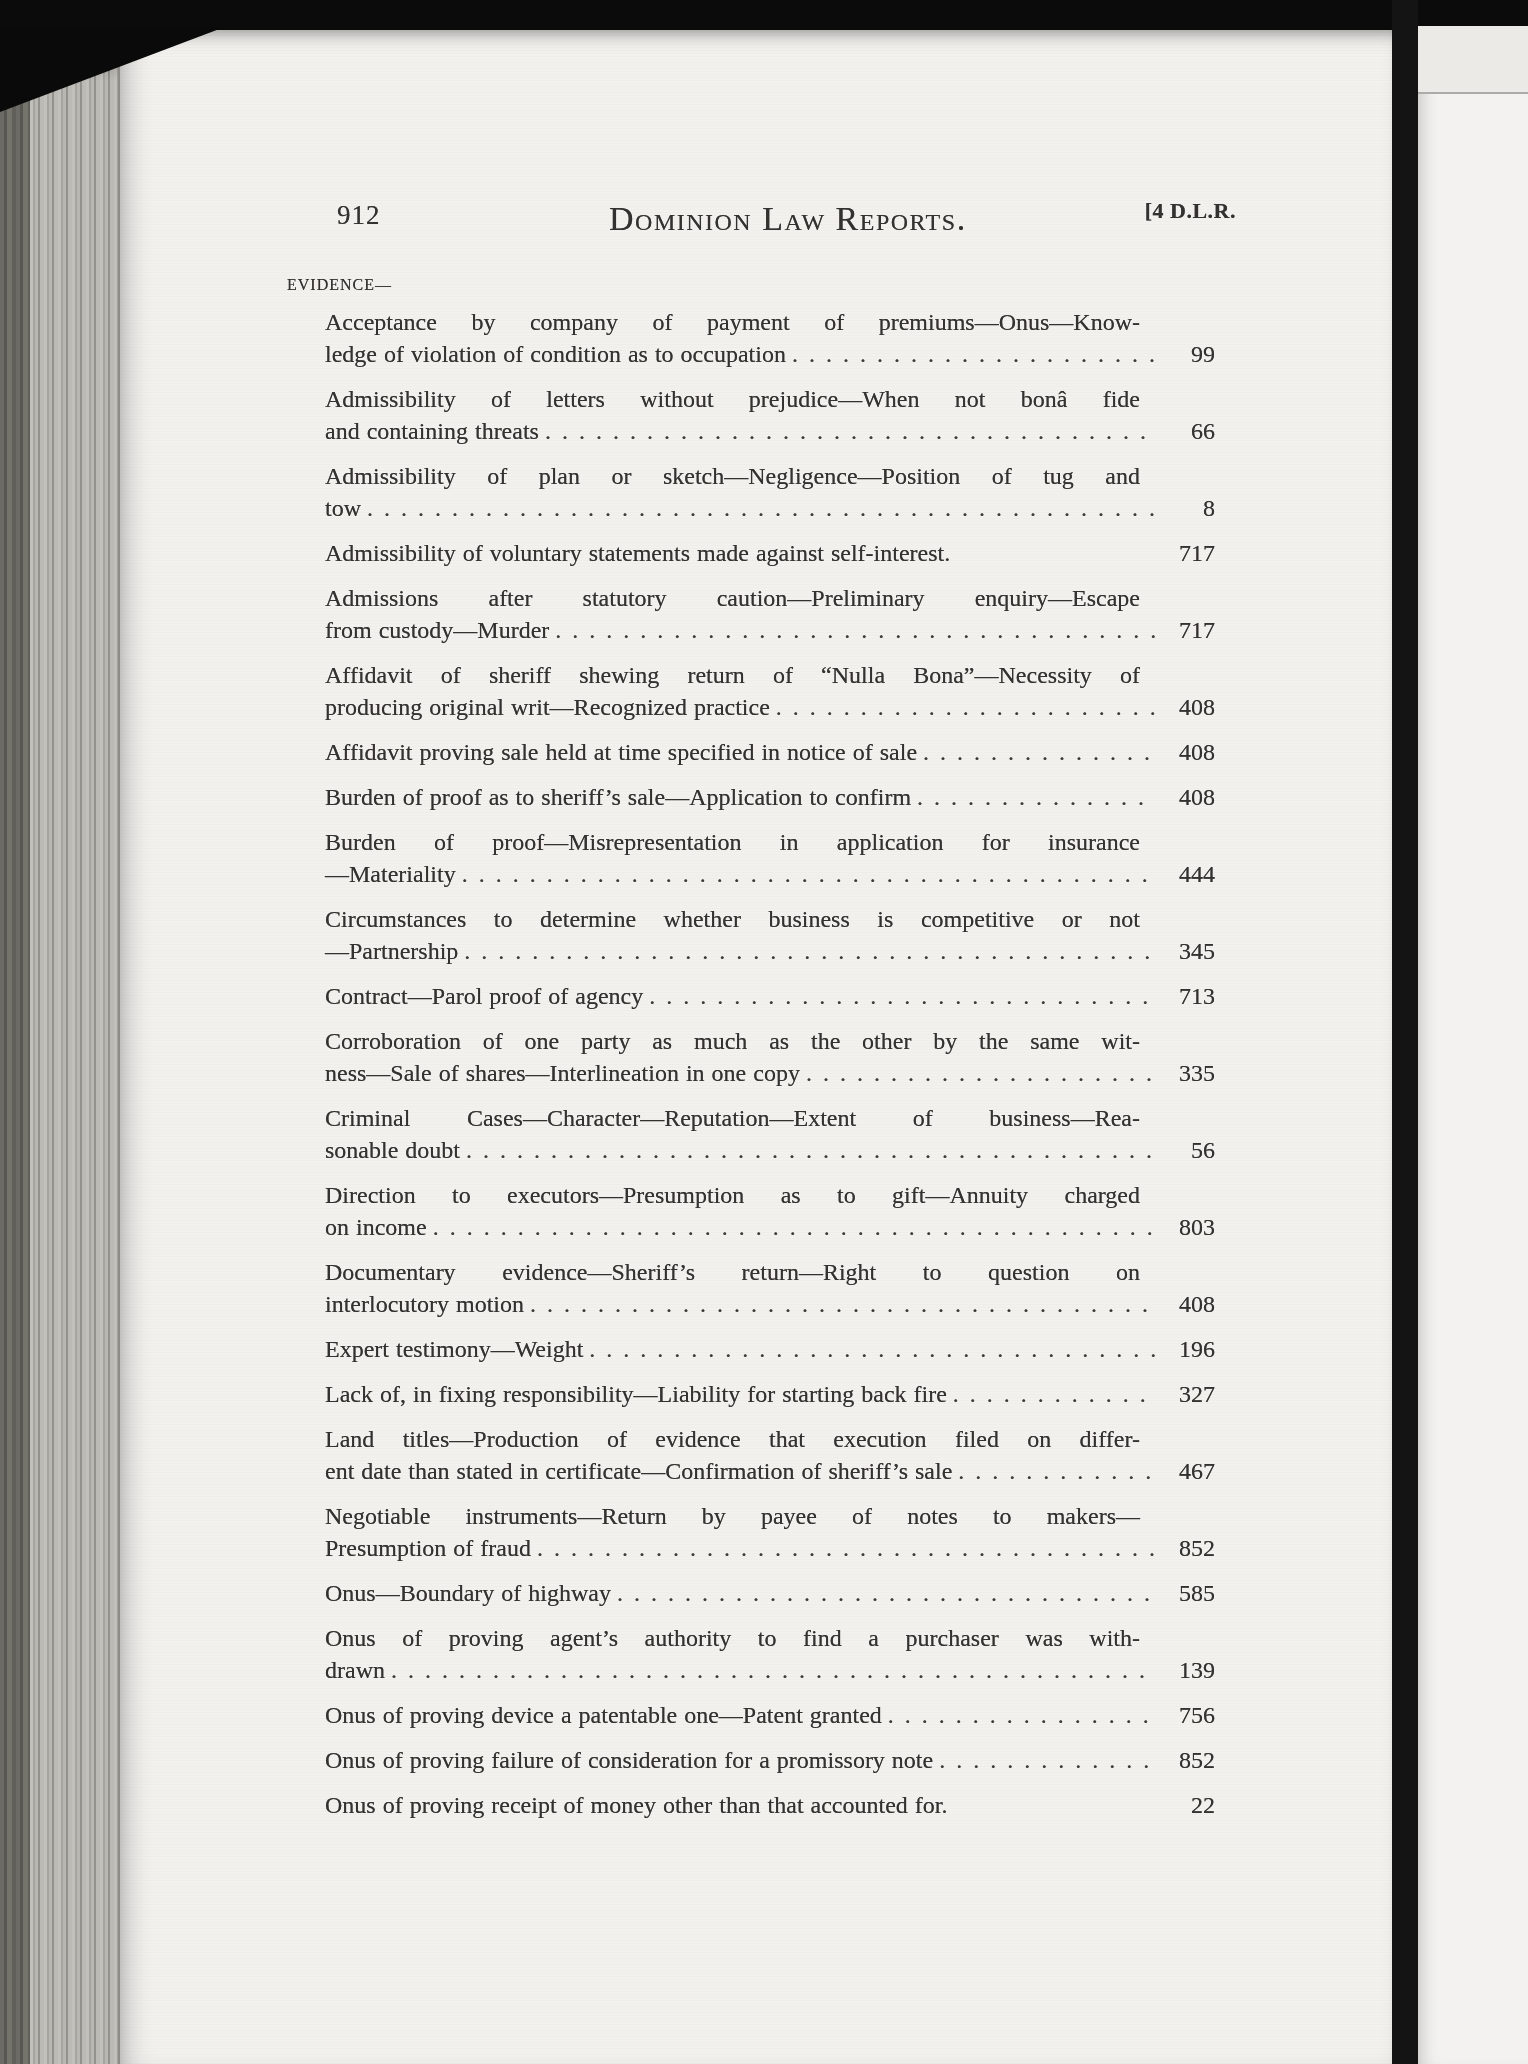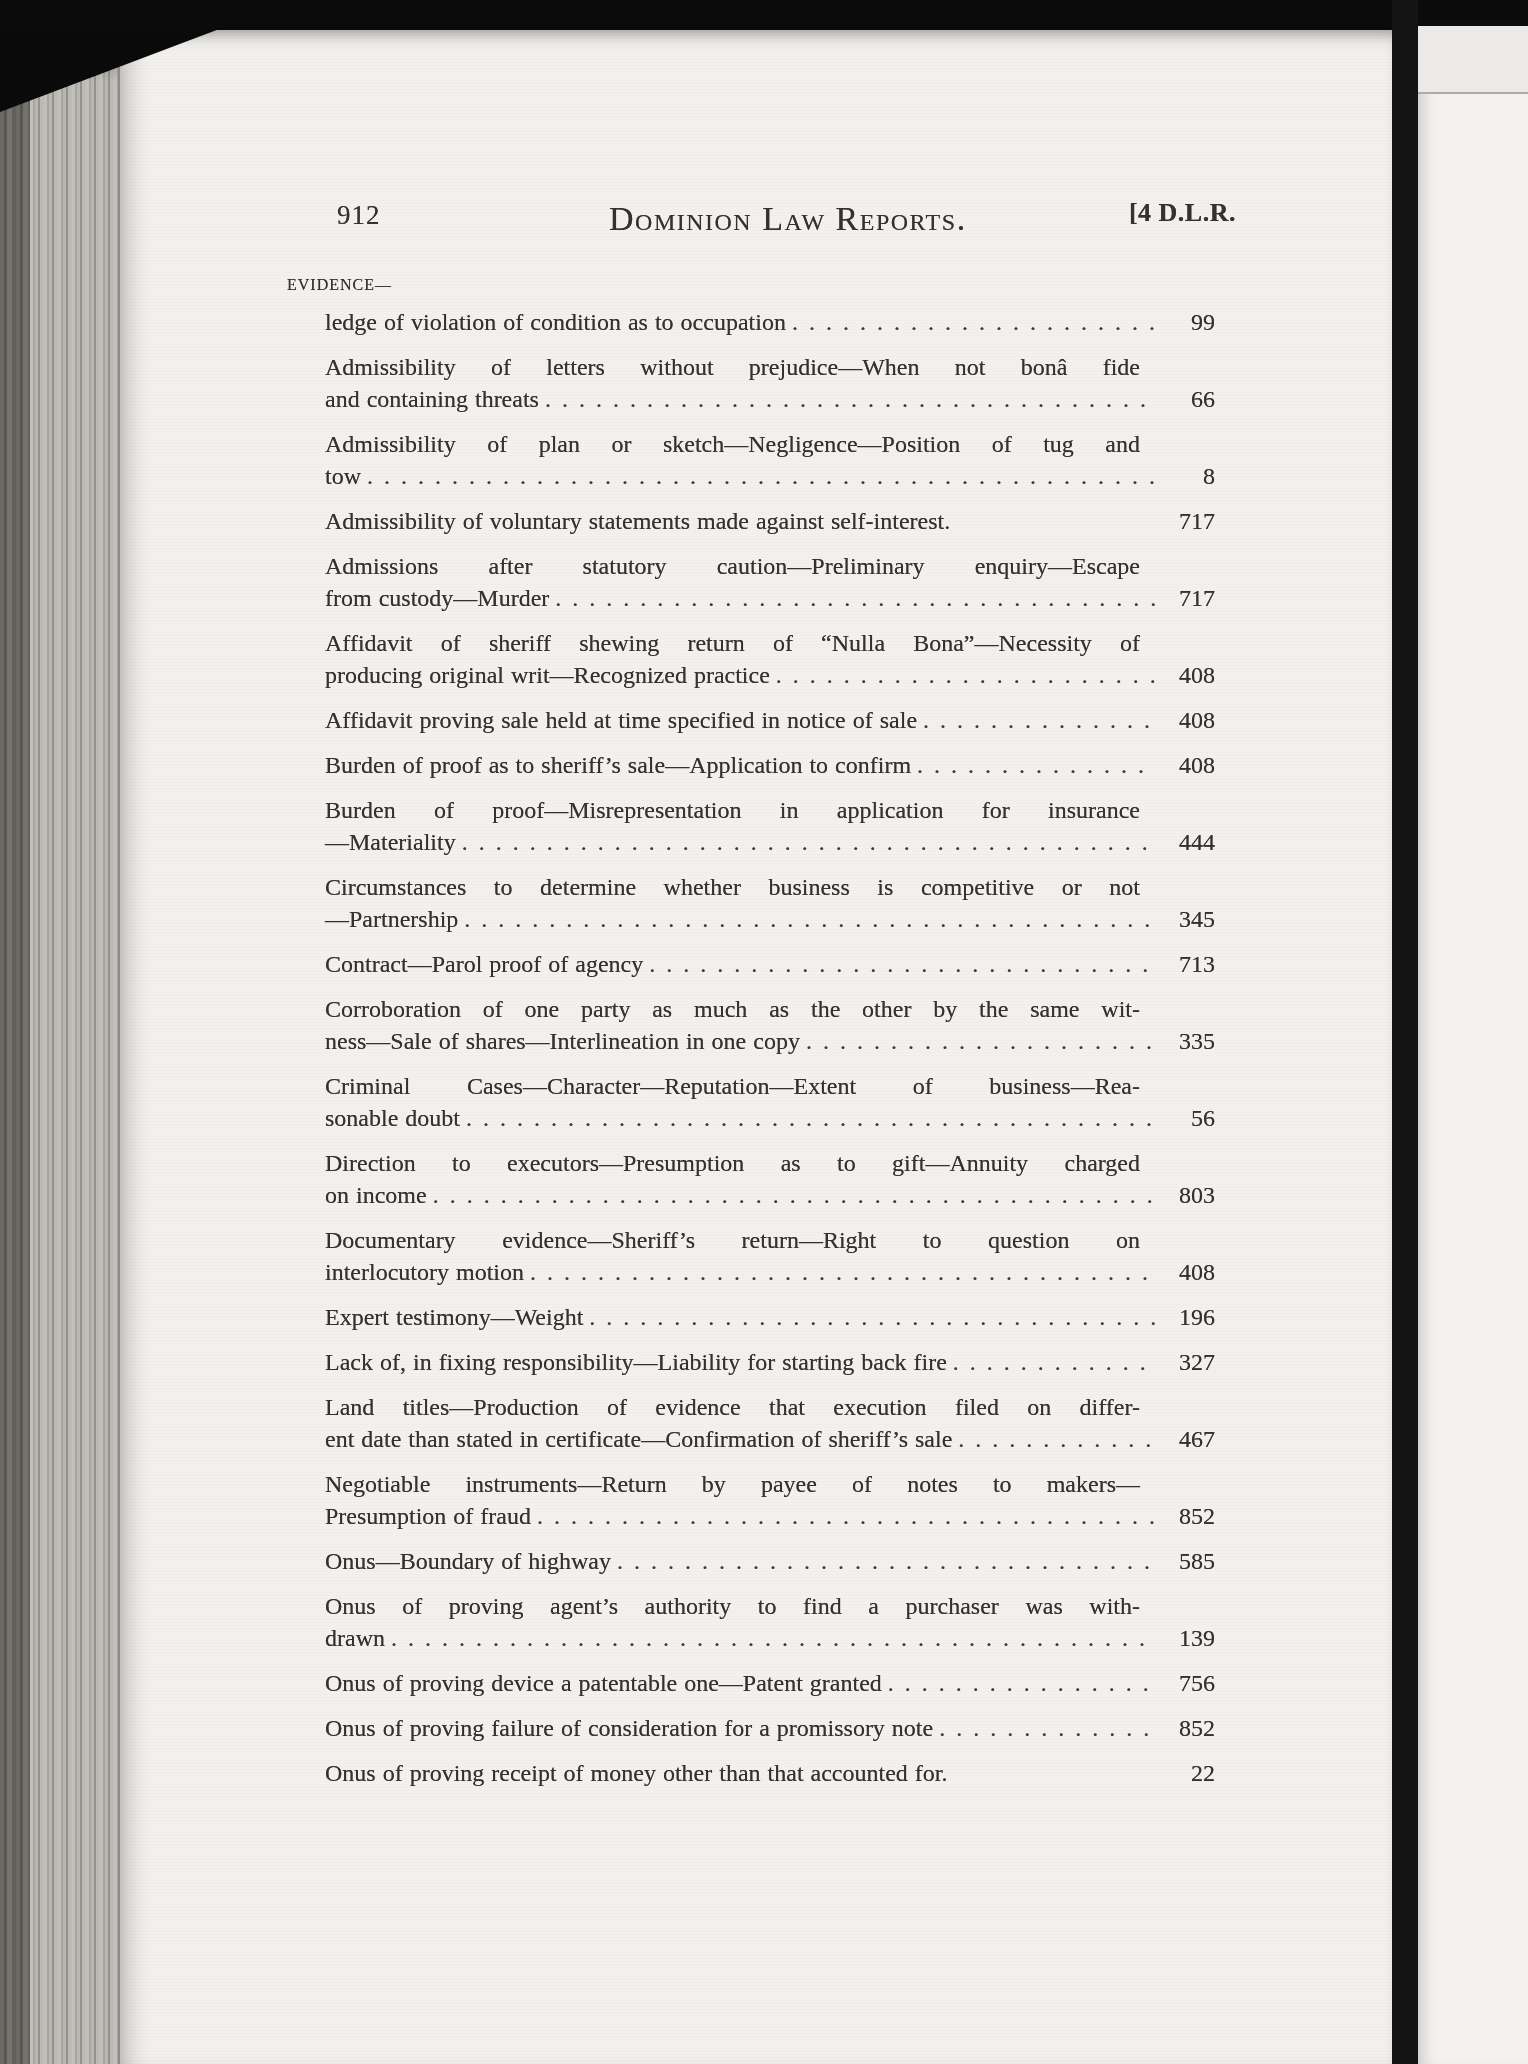--- a/index.html
+++ b/index.html
@@ -60,21 +60,21 @@
 
   
   .content {
     position: absolute; left: 287px; top: 200px; width: 943px;
     color: #343230;
     text-shadow: 0 0 0.6px rgba(52,50,46,0.7);
   }
   .page-header { position: relative; height: 34px; }
   .hdr-pagenum { position: absolute; left: 50px; top: 0; font-size: 27px; letter-spacing: 1px; }
   .hdr-title   { position: absolute; left: 322px; top: 0; font-size: 34px; font-variant: small-caps; letter-spacing: 1.5px; }
-  .hdr-volume  { position: absolute; right: -6px; top: -2px; font-size: 26px; font-weight: bold; letter-spacing: 0.5px; }
+  .hdr-volume  { position: absolute; right: -6px; top: -2px; font-size: 22px; font-weight: bold; letter-spacing: 0.5px; }
 
   .section-heading { margin-top: 42px; margin-bottom: 12px; font-size: 16px; letter-spacing: 1px; }
 
   .entries { margin-left: 38px; }
   .entry { margin-bottom: 13px; font-size: 24px; line-height: 32px; }
   .jline { width: 815px; text-align: justify; text-align-last: justify; word-spacing: 1px; }
   .fline { display: flex; width: 890px; align-items: center; word-spacing: 1px; }
   .ftext { white-space: nowrap; }
   .leader {
     flex: 1 1 auto; min-width: 0;
@@ -99,20 +99,21 @@
     <div class="page-header">
       <span class="hdr-pagenum">912</span>
       <span class="hdr-title">Dominion Law Reports.</span>
       <span class="hdr-volume">[4 D.L.R.</span>
     </div>
 
     <div class="section-heading">EVIDENCE—</div>
 
     <div class="entries">
         <div class="entry">
+          <div class="jline">Acceptance by company of payment of premiums—Onus—Know-</div>
           <div class="fline">
             <span class="ftext">ledge of violation of condition as to occupation</span>
             <span class="leader">. . . . . . . . . . . . . . . . . . . . . . . . . . . . . . . . . . . . . . . . . . . . . . . . . . . . . . . . . . . . . . . . . . . . . . </span>
             <span class="pnum">99</span>
           </div>
         </div>
         <div class="entry">
           <div class="jline">Admissibility of letters without prejudice—When not bonâ fide</div>
           <div class="fline">
             <span class="ftext">and containing threats</span>

